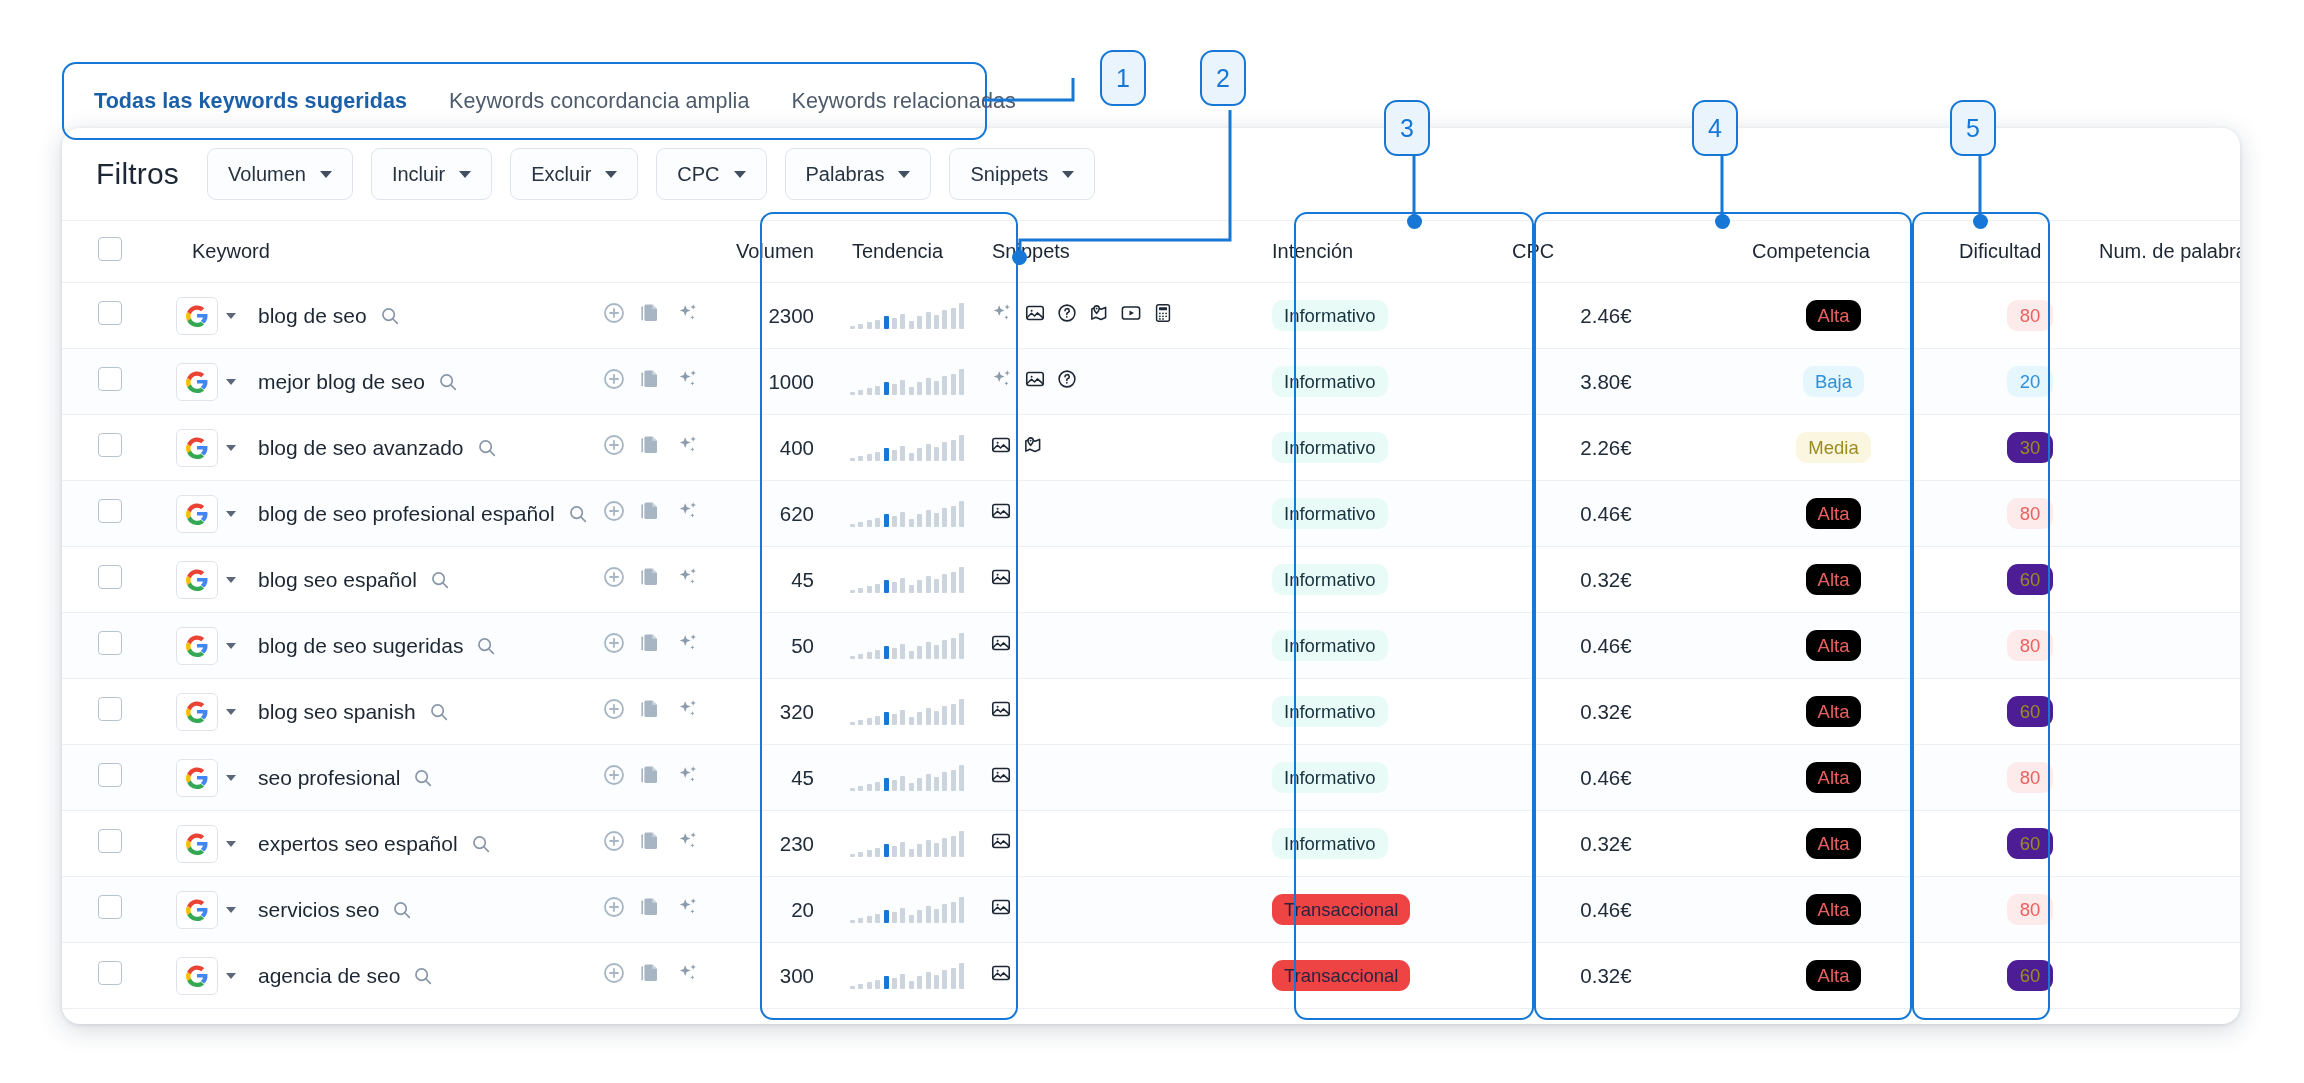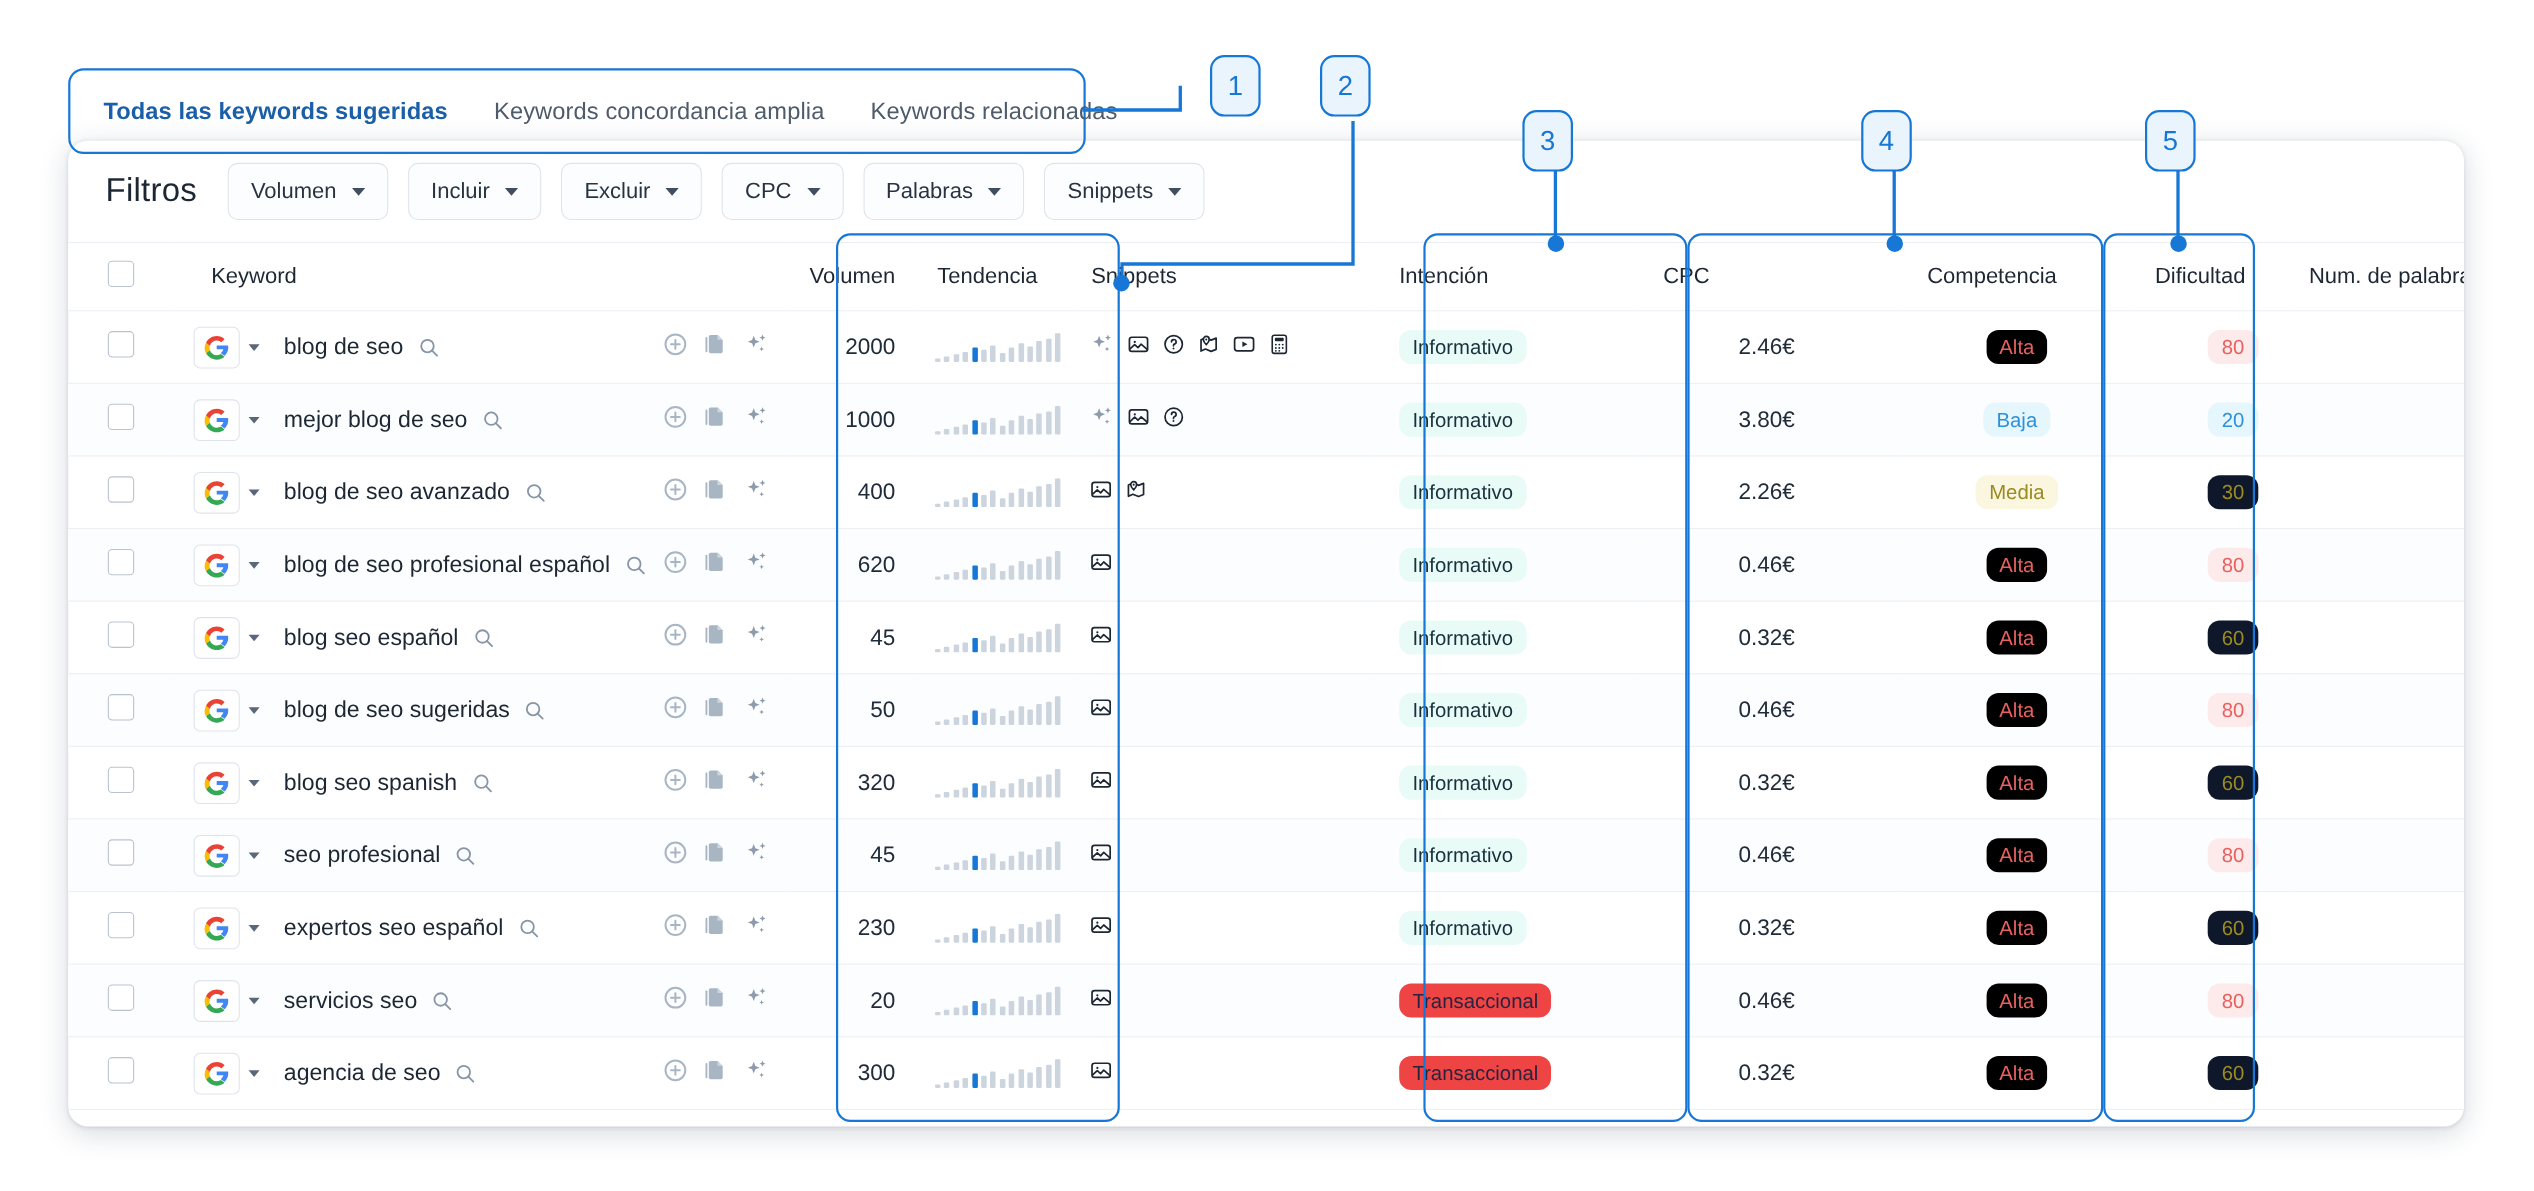--- a/index.html
+++ b/index.html
@@ -122,21 +122,21 @@
     display:inline-block; padding: 5px 12px; border-radius: 11px;
     font-size: 18.5px; line-height: 1.15; white-space: nowrap;
   }
   .b-info  { background:#e9fbf7; color:#17323f; }
   .b-trans { background:#ef4444; color:#2a2340; }
   .b-alta  { background:#000000; color:#e8615f; }
   .b-baja  { background:#e6f6fd; color:#2f90d8; }
   .b-media { background:#fbf6e0; color:#9b8c22; }
   .d-high  { background:#fdeaea; color:#e8615f; }
   .d-low   { background:#e6f6fd; color:#2f90d8; }
-  .d-mid   { background:#0f172a; color:#9b8c22; }
+  .d-mid   { background:#4c1d95; color:#9b8c22; }
   .dif-wrap{ display:inline-block; min-width:46px; text-align:center; }
 
   
   .hl-box {
     position:absolute; border:2.6px solid #1677d6; border-radius:13px;
     pointer-events:none; z-index: 6; background: transparent;
   }
 
   
   .callout {
@@ -250,21 +250,21 @@
                       <path d="M3.2 6.2v12.2" stroke="#a8b6c4" stroke-width="1.7" fill="none" stroke-linecap="round"></path>
                     </svg></span>
                   <span><svg width="24" height="24" viewBox="0 0 24 24" fill="#8d9cad">
                       <path d="M9.2 4.2l1.5 3.9 3.9 1.5-3.9 1.5-1.5 3.9-1.5-3.9L3.8 9.6l3.9-1.5z"></path>
                       <path d="M17.2 3.2l.8 2 2 .8-2 .8-.8 2-.8-2-2-.8 2-.8z"></path>
                       <path d="M16.4 14.2l.6 1.5 1.5.6-1.5.6-.6 1.5-.6-1.5-1.5-.6 1.5-.6z"></path>
                     </svg></span>
                 </span>
               </div>
             </td>
-            <td class="c-vol">2000</td>
+            <td class="c-vol">2300</td>
             <td class="c-tr">
               <div class="spark">
                 <i class="" style="height:3px"></i>
                 <i class="" style="height:5px"></i>
                 <i class="" style="height:7px"></i>
                 <i class="" style="height:9px"></i>
                 <i class="hl" style="height:13px"></i>
                 <i class="" style="height:11px"></i>
                 <i class="" style="height:15px"></i>
                 <i class="" style="height:8px"></i>

